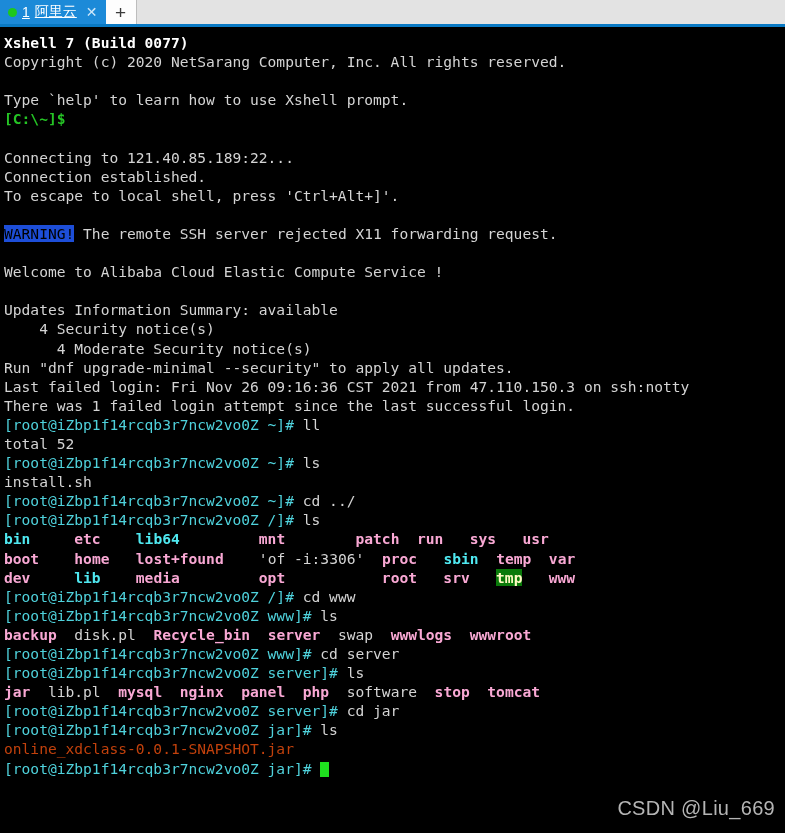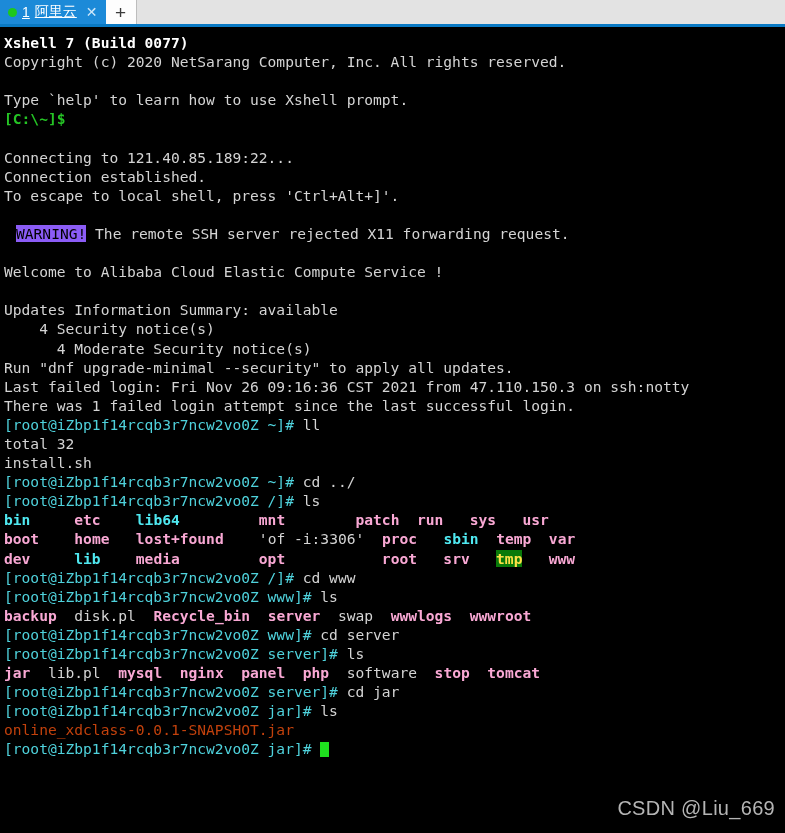--- a/index.html
+++ b/index.html
@@ -96,22 +96,22 @@
   .line span { white-space: pre; }
 
   
   .c-white   { color: #d4d4d4; }
   .c-bwhite  { color: #ffffff; font-weight: bold; }
   .c-green   { color: #25c425; font-weight: bold; }
   .c-cyan    { color: #4fd2dc; }
   .c-bcyan   { color: #4fe8f0; font-weight: bold; }
   .c-blue    { color: #f9a8d4; font-weight: bold; }
   .c-red     { color: #c2410c; font-weight: normal; }
-  .c-inv     { background: #8b5cf6; color: #000000; margin-left: 12px; }
-  .c-stickydir { background: #0a7a0a; color: #fde047; font-weight: bold; }
+  .c-inv     { background: #1d4ed8; color: #000000; }
+  .c-stickydir { background: #0a7a0a; color: #fef9c3; font-weight: bold; }
 
   .cursor {
     display: inline-block;
     width: 9px;
     height: 15px;
     background: #1fe01f;
     vertical-align: -3px;
   }
 
   
@@ -156,21 +156,22 @@
       <div class="line"><span class="c-white"></span></div>
       <div class="line"><span class="c-white">Welcome to Alibaba Cloud Elastic Compute Service !</span></div>
       <div class="line"><span class="c-white"></span></div>
       <div class="line"><span class="c-white">Updates Information Summary: available</span></div>
       <div class="line"><span class="c-white">    4 Security notice(s)</span></div>
       <div class="line"><span class="c-white">      4 Moderate Security notice(s)</span></div>
       <div class="line"><span class="c-white">Run "dnf upgrade-minimal --security" to apply all updates.</span></div>
       <div class="line"><span class="c-white">Last failed login: Fri Nov 26 09:16:36 CST 2021 from 47.110.150.3 on ssh:notty</span></div>
       <div class="line"><span class="c-white">There was 1 failed login attempt since the last successful login.</span></div>
       <div class="line"><span class="c-cyan">[root@iZbp1f14rcqb3r7ncw2vo0Z ~]# </span><span class="c-white">ll</span></div>
-      <div class="line"><span class="c-white">total 32</span></div>
+      <div class="line"><span class="c-white">total 52</span></div>
+      <div class="line"><span class="c-cyan">[root@iZbp1f14rcqb3r7ncw2vo0Z ~]# </span><span class="c-white">ls</span></div>
       <div class="line"><span class="c-white">install.sh</span></div>
       <div class="line"><span class="c-cyan">[root@iZbp1f14rcqb3r7ncw2vo0Z ~]# </span><span class="c-white">cd ../</span></div>
       <div class="line"><span class="c-cyan">[root@iZbp1f14rcqb3r7ncw2vo0Z /]# </span><span class="c-white">ls</span></div>
       <div class="line"><span class="c-bcyan">bin</span><span class="c-white">     </span><span class="c-blue">etc</span><span class="c-white">    </span><span class="c-bcyan">lib64</span><span class="c-white">         </span><span class="c-blue">mnt</span><span class="c-white">        </span><span class="c-blue">patch</span><span class="c-white">  </span><span class="c-blue">run</span><span class="c-white">   </span><span class="c-blue">sys</span><span class="c-white">   </span><span class="c-blue">usr</span></div>
       <div class="line"><span class="c-blue">boot</span><span class="c-white">    </span><span class="c-blue">home</span><span class="c-white">   </span><span class="c-blue">lost+found</span><span class="c-white">    </span><span class="c-white">'of -i:3306'</span><span class="c-white">  </span><span class="c-blue">proc</span><span class="c-white">   </span><span class="c-bcyan">sbin</span><span class="c-white">  </span><span class="c-blue">temp</span><span class="c-white">  </span><span class="c-blue">var</span></div>
       <div class="line"><span class="c-blue">dev</span><span class="c-white">     </span><span class="c-bcyan">lib</span><span class="c-white">    </span><span class="c-blue">media</span><span class="c-white">         </span><span class="c-blue">opt</span><span class="c-white">           </span><span class="c-blue">root</span><span class="c-white">   </span><span class="c-blue">srv</span><span class="c-white">   </span><span class="c-stickydir">tmp</span><span class="c-white">   </span><span class="c-blue">www</span></div>
       <div class="line"><span class="c-cyan">[root@iZbp1f14rcqb3r7ncw2vo0Z /]# </span><span class="c-white">cd www</span></div>
       <div class="line"><span class="c-cyan">[root@iZbp1f14rcqb3r7ncw2vo0Z www]# </span><span class="c-white">ls</span></div>
       <div class="line"><span class="c-blue">backup</span><span class="c-white">  </span><span class="c-white">disk.pl</span><span class="c-white">  </span><span class="c-blue">Recycle_bin</span><span class="c-white">  </span><span class="c-blue">server</span><span class="c-white">  </span><span class="c-white">swap</span><span class="c-white">  </span><span class="c-blue">wwwlogs</span><span class="c-white">  </span><span class="c-blue">wwwroot</span></div>
       <div class="line"><span class="c-cyan">[root@iZbp1f14rcqb3r7ncw2vo0Z www]# </span><span class="c-white">cd server</span></div>

